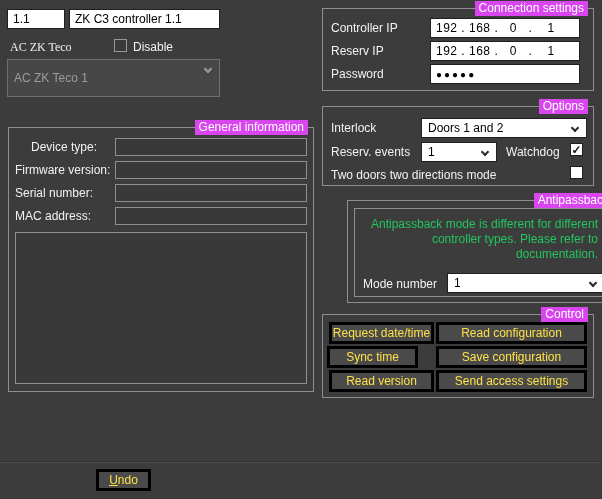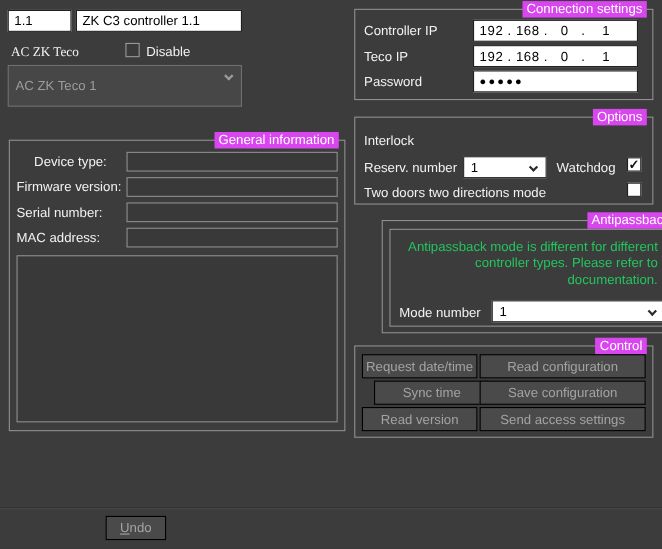--- a/index.html
+++ b/index.html
@@ -35,21 +35,21 @@
   }
   .combo.disabled { background:#474747; border-color:#6E6E6E; color:#9C9C9C; }
   .combo.disabled .chev { border-color:#9C9C9C; }
   .checkbox {
     position:absolute; width:13px; height:13px; background:#FFFFFF;
     border:1px solid #1F1F1F; color:#111; font-weight:bold; font-size:12px;
     display:flex; align-items:center; justify-content:center; line-height:1;
   }
   .checkbox.dark { background:#3A3A3A; border:1px solid #9A9A9A; }
   .btn {
-    position:absolute; background:#4A4A4A; border:1px solid #000000; color:#a3a3a3;
+    position:absolute; background:#4A4A4A; border:3px solid #000000; color:#fde047;
     font-family:"Liberation Sans", sans-serif; font-size:12px;
     display:flex; align-items:center; justify-content:center; cursor:default; white-space:nowrap;
   }
   .btn u { text-decoration:underline; }
   .note {
     position:absolute; left:0; top:8px; width:100%;
     text-align:right; line-height:15px; color:#22c55e; padding:0 14px;
   }
   .divider {
     position:absolute; left:0; top:461px; width:602px; height:0;
@@ -101,33 +101,37 @@
       <span></span>
     </div>
   </div>
 
   <div class="group" style="left:322px; top:8px; width:272px; height:83px;">
     <span class="group-title">Connection settings</span>
 
     <span class="label" style="left:8px; top:12px;">Controller IP</span>
     <input class="input ip" style="left: 107px; top: 9px; width: 150px; height: 20px;" value="192 . 168 .   0   .    1">
 
-    <span class="label" style="left:8px; top:35px;">Teco IP</span>
+    <span class="label" style="left:8px; top:35px;">Reserv IP</span>
     <input class="input ip" style="left: 107px; top: 32px; width: 150px; height: 20px;" value="192 . 168 .   0   .    1">
 
     <span class="label" style="left:8px; top:58px;">Password</span>
     <input class="input pw" style="left: 107px; top: 55px; width: 150px; height: 20px;" value="●●●●●">
   </div>
 
   <div class="group" style="left:322px; top:106px; width:272px; height:80px;">
     <span class="group-title">Options</span>
 
     <span class="label" style="left:8px; top:14px;text-align:center;">Interlock</span>
+    <div class="combo" style="left:98px; top:11px; width:166px; height:20px;">
+      <span>Doors 1 and 2</span>
+      <span class="chev"></span>
+    </div>
 
-    <span class="label" style="left:8px; top:38px;">Reserv. number</span>
+    <span class="label" style="left:8px; top:38px;">Reserv. events</span>
     <div class="combo" style="left:98px; top:35px; width:76px; height:20px;">
       <span>1</span>
       <span class="chev"></span>
     </div>
 
     <span class="label" style="left:183px; top:38px;">Watchdog</span>
     <div class="checkbox" style="left:247px; top:36px;">
       <span>✓</span>
     </div>
 
@@ -147,21 +151,21 @@
         <span class="chev"></span>
       </div>
     </div>
   </div>
 
   <div class="group" style="left:322px; top:314px; width:272px; height:84px;">
     <span class="group-title">Control</span>
 
     <button class="btn" style="left:6px; top:7px; width:105px; height:22px;">Request date/time</button>
     <button class="btn" style="left:113px; top:7px; width:151px; height:22px;">Read configuration</button>
-    <button class="btn" style="left:17px; top:31px; width:105px; height:22px;">Sync time</button>
+    <button class="btn" style="left:4px; top:31px; width:91px; height:22px;">Sync time</button>
     <button class="btn" style="left:113px; top:31px; width:151px; height:22px;">Save configuration</button>
     <button class="btn" style="left:6px; top:55px; width:105px; height:22px;">Read version</button>
     <button class="btn" style="left:113px; top:55px; width:151px; height:22px;">Send access settings</button>
   </div>
 
   <div class="divider"></div>
 
   <button class="btn" style="left:96px; top:469px; width:55px; height:22px;">
     <u>U</u>
       <span>ndo</span>

